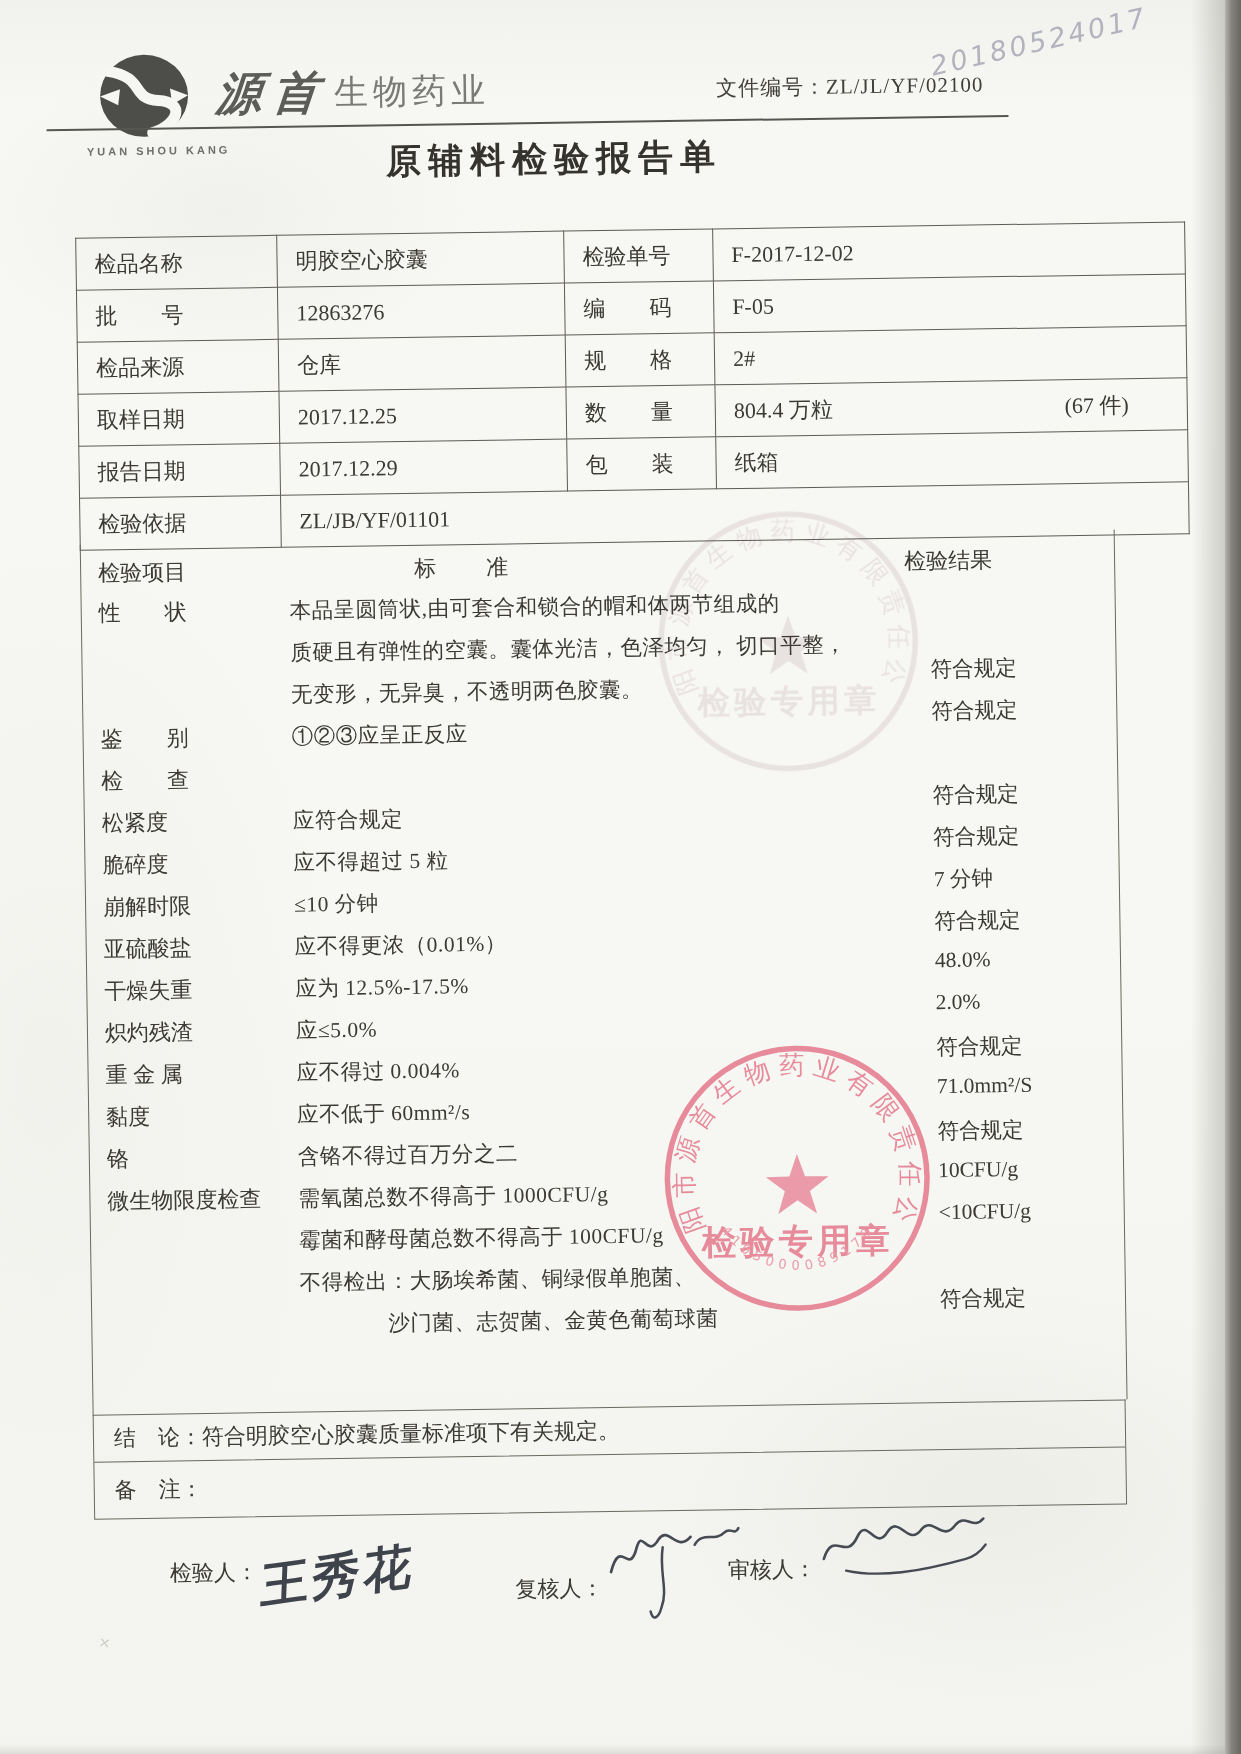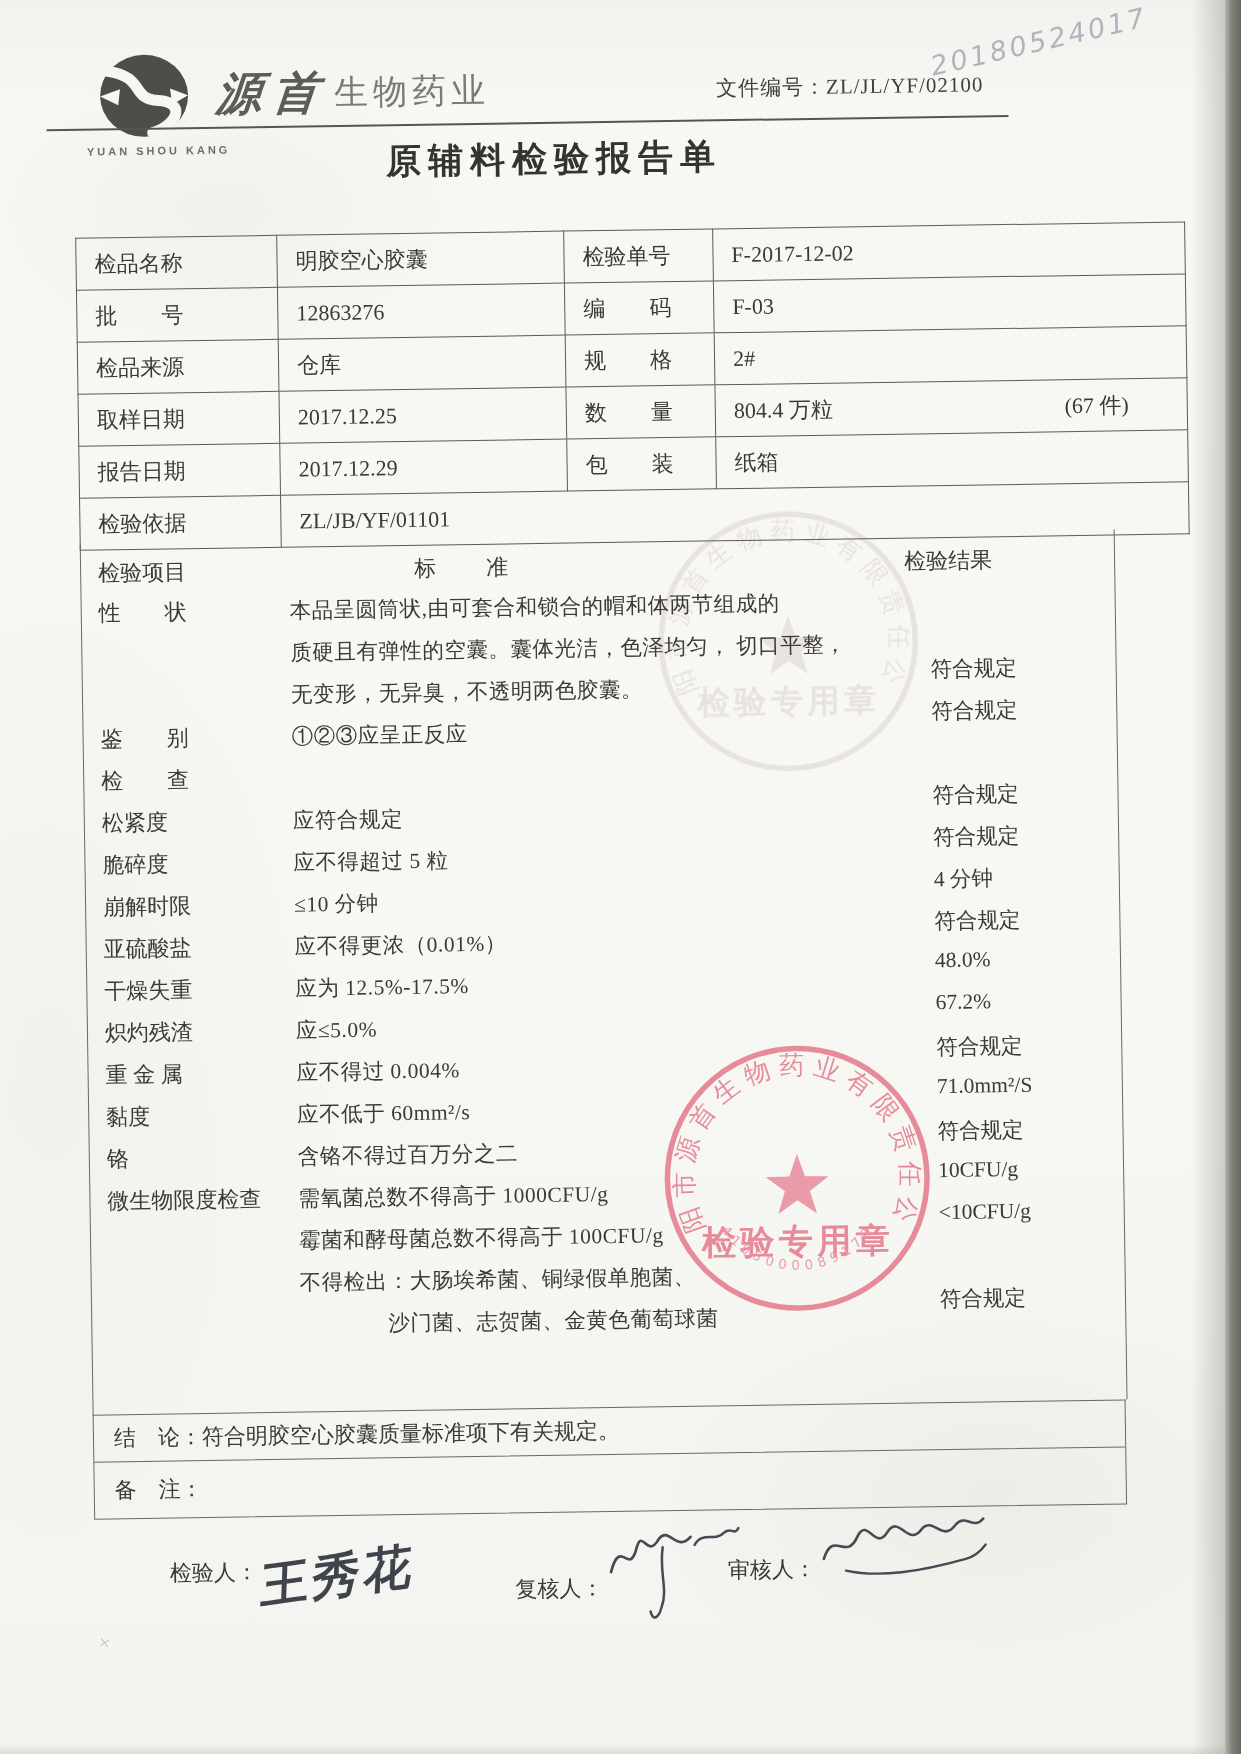--- a/index.html
+++ b/index.html
@@ -131,21 +131,21 @@
     <td class="c-l1 l1">检品名称</td>
     <td class="c-v1 v1">明胶空心胶囊</td>
     <td class="c-l2 l2">检验单号</td>
     <td class="c-v2"><span class="v2">F-2017-12-02</span><span class="v2b"></span></td>
   </tr>
 
   <tr>
     <td class="c-l1 l1">批　　号</td>
     <td class="c-v1 v1">12863276</td>
     <td class="c-l2 l2">编　　码</td>
-    <td class="c-v2"><span class="v2">F-03</span><span class="v2b"></span></td>
+    <td class="c-v2"><span class="v2">F-05</span><span class="v2b"></span></td>
   </tr>
 
   <tr>
     <td class="c-l1 l1">检品来源</td>
     <td class="c-v1 v1">仓库</td>
     <td class="c-l2 l2">规　　格</td>
     <td class="c-v2"><span class="v2">2#</span><span class="v2b"></span></td>
   </tr>
 
   <tr>
@@ -215,39 +215,39 @@
 
   <div class="rrow" style="top: 306px;">
     <span class="item">脆碎度</span>
     <span class="standard">应不得超过 5 粒</span>
     <span class="result">符合规定</span>
   </div>
 
   <div class="rrow" style="top: 348px;">
     <span class="item">崩解时限</span>
     <span class="standard">≤10 分钟</span>
-    <span class="result">4 分钟</span>
+    <span class="result">7 分钟</span>
   </div>
 
   <div class="rrow" style="top: 390px;">
     <span class="item">亚硫酸盐</span>
     <span class="standard">应不得更浓（0.01%）</span>
     <span class="result">符合规定</span>
   </div>
 
   <div class="rrow" style="top: 432px;">
     <span class="item">干燥失重</span>
     <span class="standard">应为 12.5%-17.5%</span>
     <span class="result">48.0%</span>
   </div>
 
   <div class="rrow" style="top: 474px;">
     <span class="item">炽灼残渣</span>
     <span class="standard">应≤5.0%</span>
-    <span class="result">67.2%</span>
+    <span class="result">2.0%</span>
   </div>
 
   <div class="rrow" style="top: 516px;">
     <span class="item">重 金 属</span>
     <span class="standard">应不得过 0.004%</span>
     <span class="result">符合规定</span>
   </div>
 
   <div class="rrow" style="top: 558px;">
     <span class="item">黏度</span>

